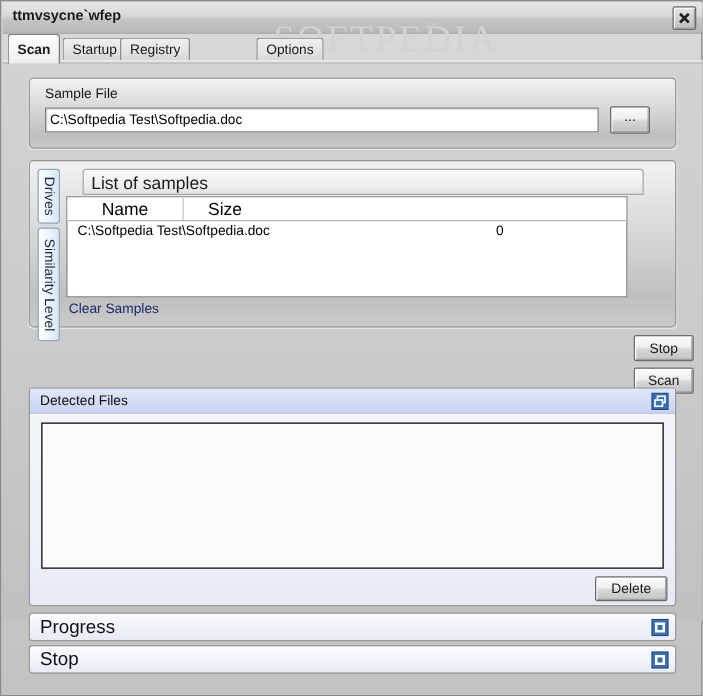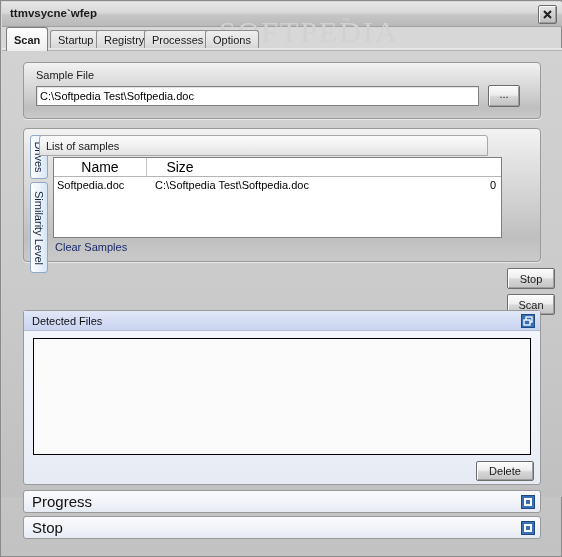--- a/index.html
+++ b/index.html
@@ -196,29 +196,29 @@
     white-space: nowrap;
     font-size: 11px;
     color: #15263b;
   }
   #vtab-drives { left: 6px; top: 6px; height: 44px; }
   #vtab-similarity { left: 6px; top: 53px; height: 91px; }
 
   
   #list-header-bar {
     position: absolute;
-    left: 15px; top: 6px;
+    left: 42px; top: 6px;
     width: 449px; height: 21px;
     box-sizing: border-box;
     border: 1px solid #a8a8a8;
     border-radius: 3px 3px 0 0;
     background: linear-gradient(180deg,#fbfbfb 0%,#f0f0f0 55%,#e2e2e2 100%);
     display: flex; align-items: center;
     padding-left: 6px;
-    font-size: 11px; color: #1a1a1a;
+    font-size: 14px; color: #1a1a1a;
   }
 
   
   #listview {
     position: absolute;
     left: 29px; top: 28px;
     width: 449px; height: 81px;
     box-sizing: border-box;
     background: #ffffff;
     border: 1px solid #7f7f7f;
@@ -349,21 +349,20 @@
   </div>
 
   <div class="wm" id="wm-main">SOFTPEDIA</div>
   <div class="wm" id="wm-tm">™</div>
   <div class="wm" id="wm-url">www.softpedia.com</div>
 
   <div id="tabstrip">
     <div class="tab active" style="left:4px;">Scan</div>
     <div class="tab" style="left:48px;">Startup</div>
     <div class="tab" style="left:94px;">Registry</div>
-    <div class="tab" style="left:142px;">Processes</div>
     <div class="tab" style="left:203px;">Options</div>
   </div>
   <div id="tab-underline"></div>
 
   <div id="client">
 
     <div class="metal-panel" id="samplefile-panel">
       <div id="samplefile-label">Sample File</div>
       <input id="samplefile-input" type="text" value="C:\Softpedia Test\Softpedia.doc" style="">
       <div id="browse-button">...</div>
@@ -379,21 +378,20 @@
       </div>
 
       <div id="list-header-bar">List of samples</div>
 
       <div id="listview">
         <div id="lv-head">
           <div class="lv-th c0">Name</div>
           <div class="lv-th c2">Size</div>
         </div>
         <div class="lv-row">
-          <div class="lv-td c0">Softpedia.doc</div>
           <div class="lv-td c1">C:\Softpedia Test\Softpedia.doc</div>
           <div class="lv-td c2">0</div>
         </div>
       </div>
 
       <div id="clear-samples">Clear Samples</div>
 
       <div class="win-button" id="stop-button">Stop</div>
       <div class="win-button" id="scan-button">Scan</div>
     </div>

